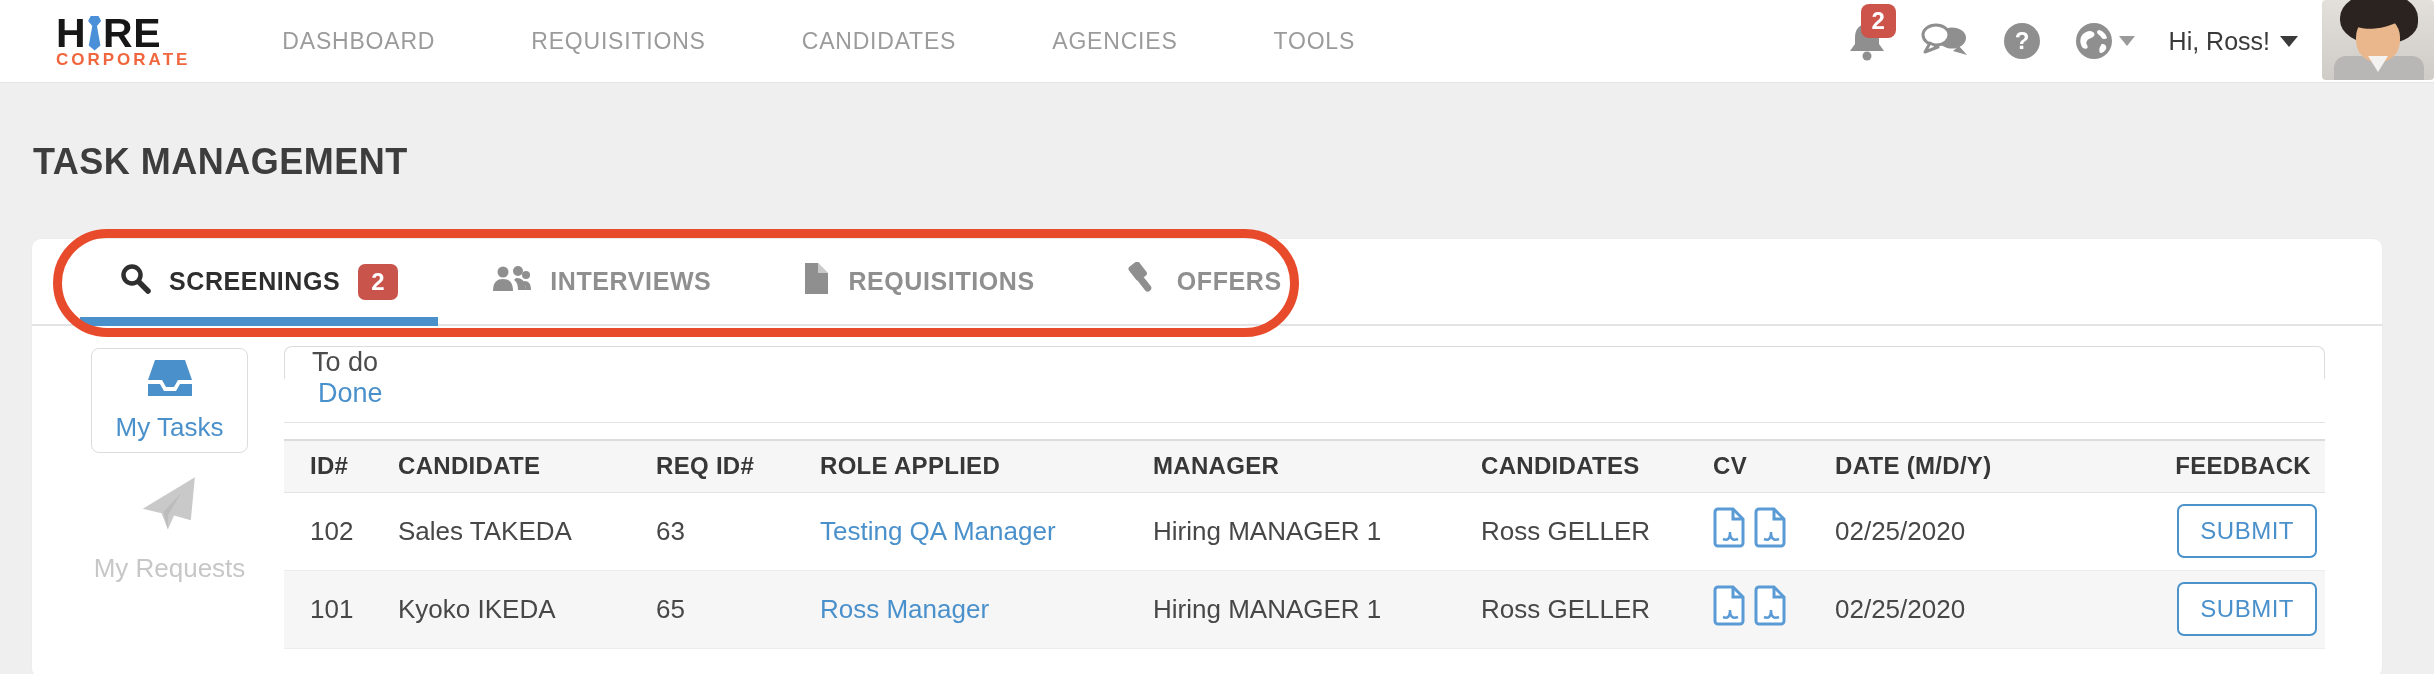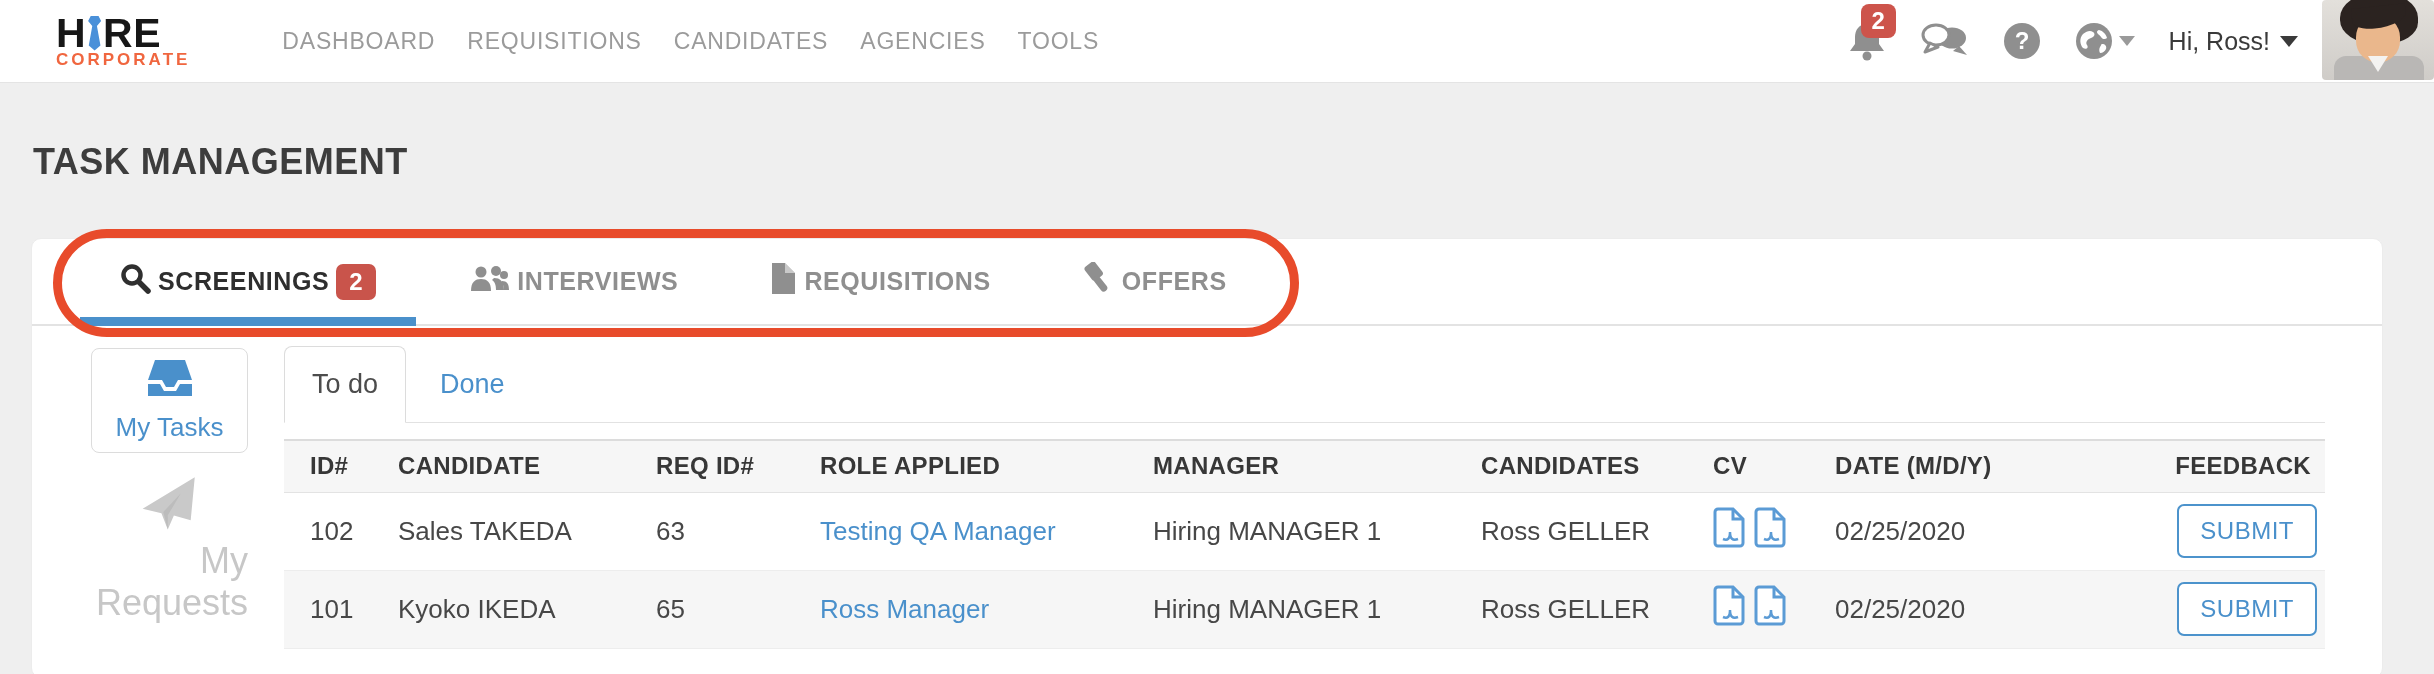--- a/index.html
+++ b/index.html
@@ -7,53 +7,53 @@
   .page { position:relative; width:2434px; height:674px; overflow:hidden; background:#efefef; }
 
   
   .topbar { position:absolute; top:0; left:0; width:2434px; height:83px; background:#fff; border-bottom:1px solid #e4e4e4; display:flex; align-items:center; box-sizing:border-box; }
   .logo { margin-left:56px; display:flex; flex-direction:column; }
   .logo-row { display:flex; align-items:center; font-size:41px; line-height:41px; }
   .logo-bold { font-weight:800; color:#171717; letter-spacing:0.5px; }
   .logo-tie { width:13px; height:35px; margin:0 2px; background:#4a90d9; clip-path:polygon(22% 0, 78% 0, 100% 16%, 68% 30%, 95% 86%, 50% 100%, 5% 86%, 32% 30%, 0 16%); }
   .logo-light { font-weight:300; color:#b5b5b5; letter-spacing:1px; }
   .logo-sub { font-size:17px; font-weight:800; color:#f0663f; letter-spacing:3px; text-align:right; margin-top:-4px; }
-  .mainnav { display:flex; gap:32px; margin-left:92px; }
+  .mainnav { display:flex; gap:96px; margin-left:92px; }
   .nav-item { font-size:23px; color:#9b9b9b; letter-spacing:0.8px; cursor:pointer; }
   .topbar-right { margin-left:auto; margin-right:136px; display:flex; align-items:center; gap:34px; }
   .icon-btn { position:relative; display:flex; align-items:center; cursor:pointer; }
   .notif-badge { position:absolute; top:-16px; left:14px; background:#cd544b; color:#fff; font-size:24px; font-weight:700; padding:3px 11px; border-radius:8px; }
   .caret-gray { width:0; height:0; border-left:8px solid transparent; border-right:8px solid transparent; border-top:10px solid #9a9a9a; margin-left:6px; }
   .caret-dark { width:0; height:0; border-left:9px solid transparent; border-right:9px solid transparent; border-top:11px solid #3a3a3a; margin-left:10px; }
   .greeting { font-size:25px; color:#3a3a3a; display:flex; align-items:center; }
   .avatar { position:absolute; right:0; top:0; width:112px; height:80px; border-radius:4px; overflow:hidden; background:linear-gradient(#e3e0db,#cfccc8); }
   .avatar .hair { position:absolute; left:18px; top:-8px; width:78px; height:52px; background:#2b2320; border-radius:50% 50% 42% 46%; }
   .avatar .face { position:absolute; left:34px; top:16px; width:44px; height:46px; background:#eab78c; border-radius:46%; }
   .avatar .fringe { position:absolute; left:30px; top:6px; width:54px; height:22px; background:#2b2320; border-radius:0 0 60% 40%; transform:rotate(-6deg); }
   .avatar .body { position:absolute; left:12px; top:56px; width:90px; height:26px; background:#b9b7b5; border-radius:12px 12px 0 0; }
   .avatar .collar { position:absolute; left:46px; top:56px; width:20px; height:16px; background:#f4f3f1; clip-path:polygon(0 0,100% 0,50% 100%); }
 
   
   .page-title { position:absolute; left:33px; top:141px; font-size:36px; color:#3d3d3d; letter-spacing:0.5px;font-weight:bold; }
 
   
   .card { position:absolute; left:31px; top:238px; width:2352px; height:440px; background:#fff; border:1px solid #ececec; border-radius:10px; box-sizing:border-box; }
   .tabs-row { display:flex; align-items:center; height:85px; border-bottom:2px solid #e3e3e3; padding-left:42px; }
-  .tab { position:relative; display:flex; align-items:center; gap:7px; padding:0 46px; height:100%; font-size:25px; font-weight:700; letter-spacing:0.6px; color:#8f8f8f; cursor:pointer; }
+  .tab { position:relative; display:flex; align-items:center; gap:18px; padding:0 46px; height:100%; font-size:25px; font-weight:700; letter-spacing:0.6px; color:#8f8f8f; cursor:pointer; }
   .tab.active { color:#2e2e2e; }
   .tab.active::after { content:""; position:absolute; left:6px; right:6px; bottom:-2px; height:9px; background:#4a90cb; }
   .tab-badge { background:#c9544b; color:#fff; font-size:24px; font-weight:700; padding:4px 13px; border-radius:7px; }
 
   .card-body { display:flex; height:353px; }
   .side { width:252px; box-sizing:border-box; padding:22px 0 0 59px; flex:none; }
   .mytasks { width:155px; height:103px; border:1px solid #dcdcdc; border-radius:8px; background:#fff; display:flex; flex-direction:column; align-items:center; justify-content:center; gap:7px; color:#4a90cb; font-size:26px; cursor:pointer; }
-  .myrequests { margin-top:26px; width:157px; display:flex; flex-direction:column; align-items:center; gap:0px; color:#c7c7c7; font-size:36px; cursor:pointer;text-align:right; }
+  .myrequests { margin-top:26px; width:157px; display:flex; flex-direction:column; align-items:center; gap:15px; color:#c7c7c7; font-size:26px; cursor:pointer; }
 
   .main { flex:1; padding-right:57px; }
-  .subtabs { margin-top:20px; display:flex; align-items:stretch; height:76px; border-bottom:1px solid #e2e2e2; }
+  .subtabs { margin-top:20px; display:flex; align-items:stretch; height:76px; border-bottom:1px solid #e2e2e2;flex-direction:column; }
   .subtab { display:flex; align-items:center; padding:0 27px; font-size:27px; color:#4c4c4c; cursor:pointer; }
   .subtab.active { border:1px solid #dcdcdc; border-bottom:1px solid #fff; border-radius:8px 8px 0 0; margin-bottom:-1px; background:#fff; }
   .subtab.done-link { color:#4a90cb; padding:0 34px; }
 
   table.tasks { margin-top:16px; width:100%; border-collapse:collapse; table-layout:fixed; }
   .tasks thead tr { background:#f6f6f6; height:52px; border-top:2px solid #dcdcdc; border-bottom:1px solid #e3e3e3; }
   .tasks th { text-align:left; font-size:24px; color:#373737; font-weight:700; padding-left:10px; letter-spacing:0.3px; }
   .tasks th.c-first, .tasks td.c-first { padding-left:26px; }
   .tasks th.c-last { text-align:right; padding-right:14px; }
   .tasks tbody tr { height:78px; border-bottom:1px solid #ededed; }

